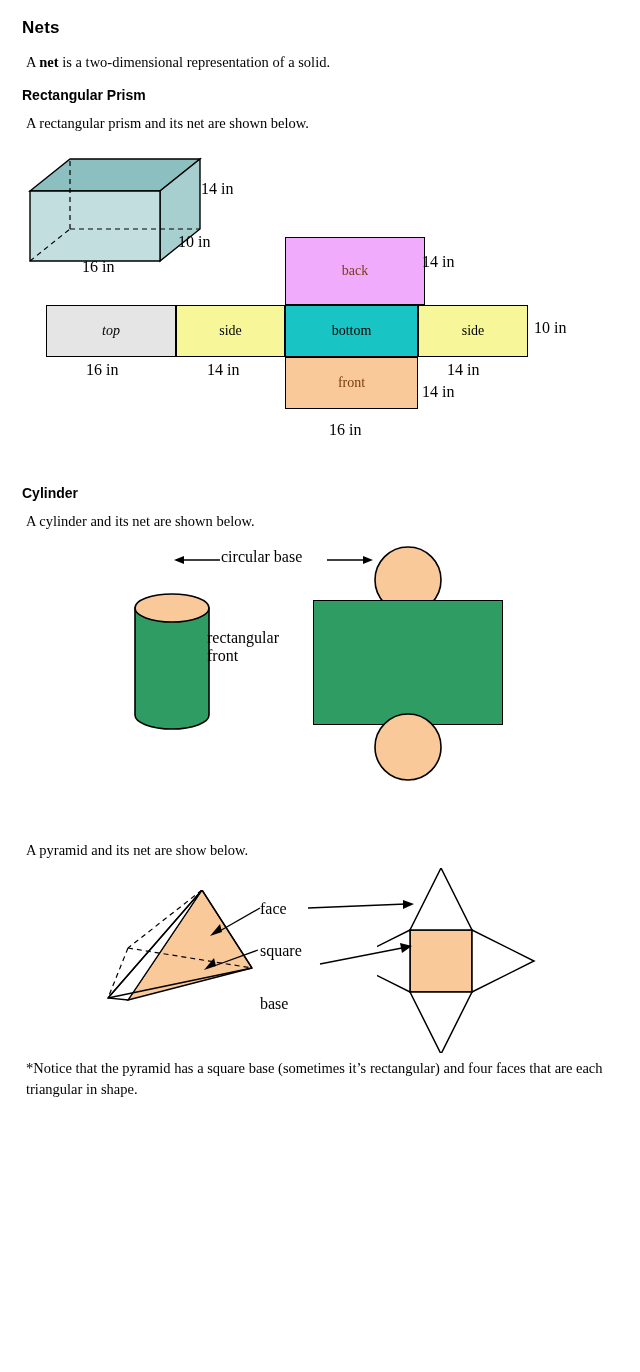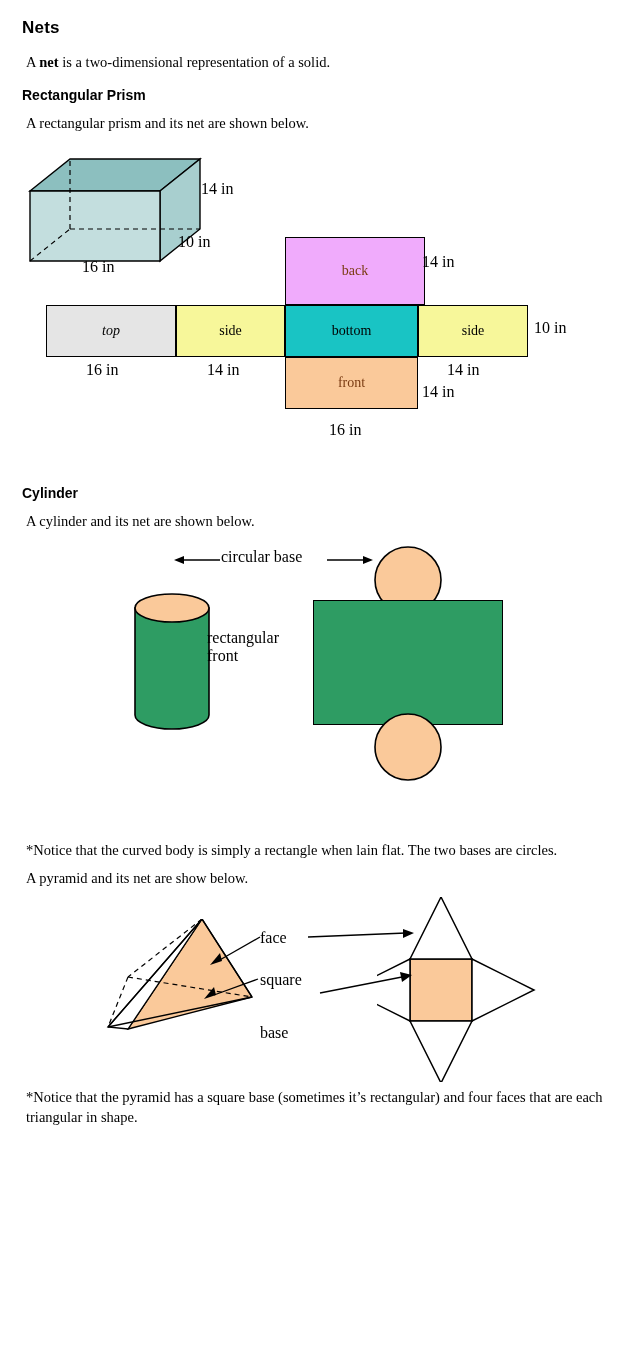--- a/index.html
+++ b/index.html
@@ -149,21 +149,20 @@
     </svg>
     <svg class="abs" style="left:303px; top:12px;" width="48" height="16" viewBox="0 0 48 16">
       <line x1="2" y1="8" x2="42" y2="8" stroke="#000" stroke-width="1.3"></line>
       <polygon points="48,8 38,4 38,12" fill="#000"></polygon>
     </svg>
 
     <span class="lbl" style="left:185px; top:89px;">rectangular</span>
     <span class="lbl" style="left:185px; top:107px;">front</span>
   </div>
 
-  <p class="body-text note">*Notice that the curved body is simply a rectangle when lain flat. The two bases are circles.</p>
 
   <p class="body-text">A pyramid and its net are show below.</p>
 
   <div class="figure fig-pyr">
 
     <svg class="abs" style="left:82px; top:22px;" width="180" height="150" viewBox="0 0 180 150">
       <polygon points="98,0 148,78 24,110 98,0" fill="#fac99a" stroke="none"></polygon>
       <polygon points="24,110 148,78 98,0" fill="#fac99a" stroke="#000" stroke-width="1.3"></polygon>
       <polygon points="98,0 24,110 4,108 98,0" fill="#fff" stroke="#000" stroke-width="1.3"></polygon>
       <line x1="98" y1="0" x2="4" y2="108" stroke="#000" stroke-width="1.4"></line>

